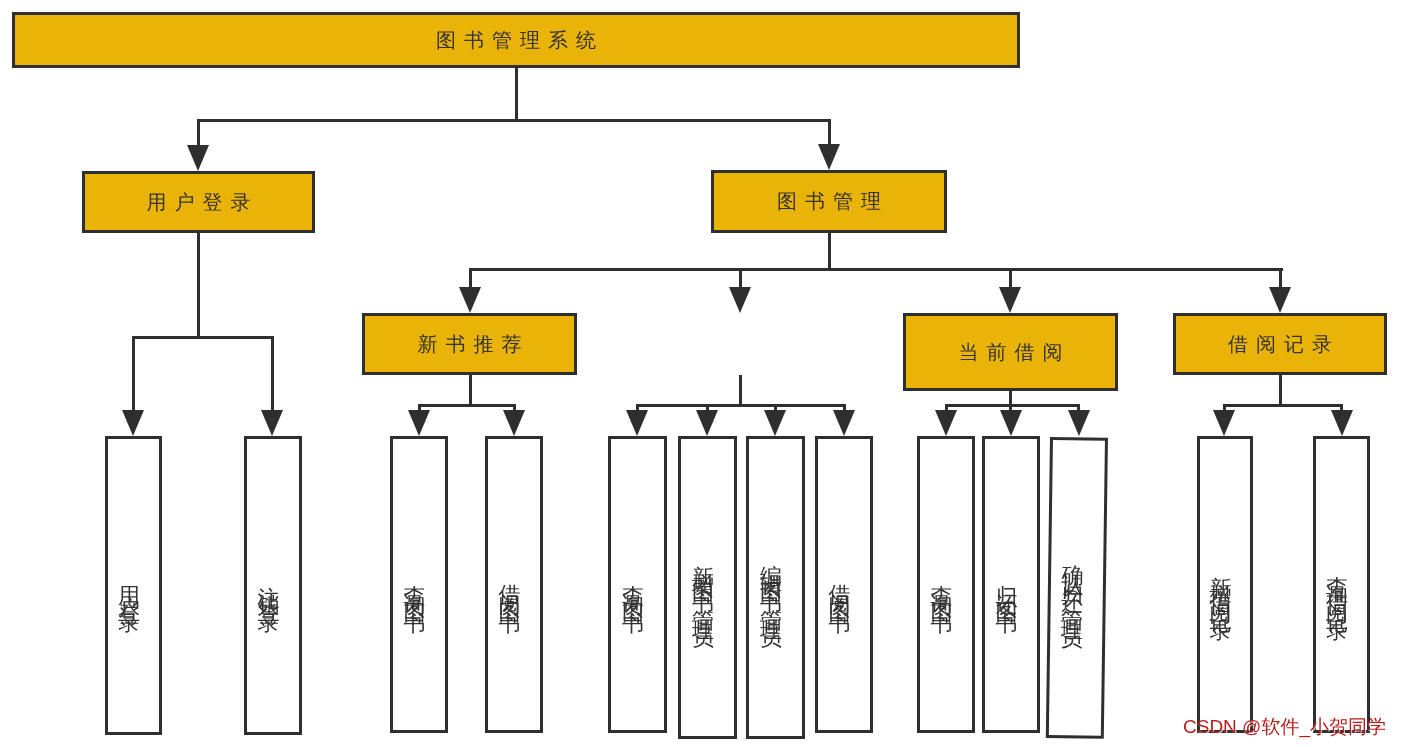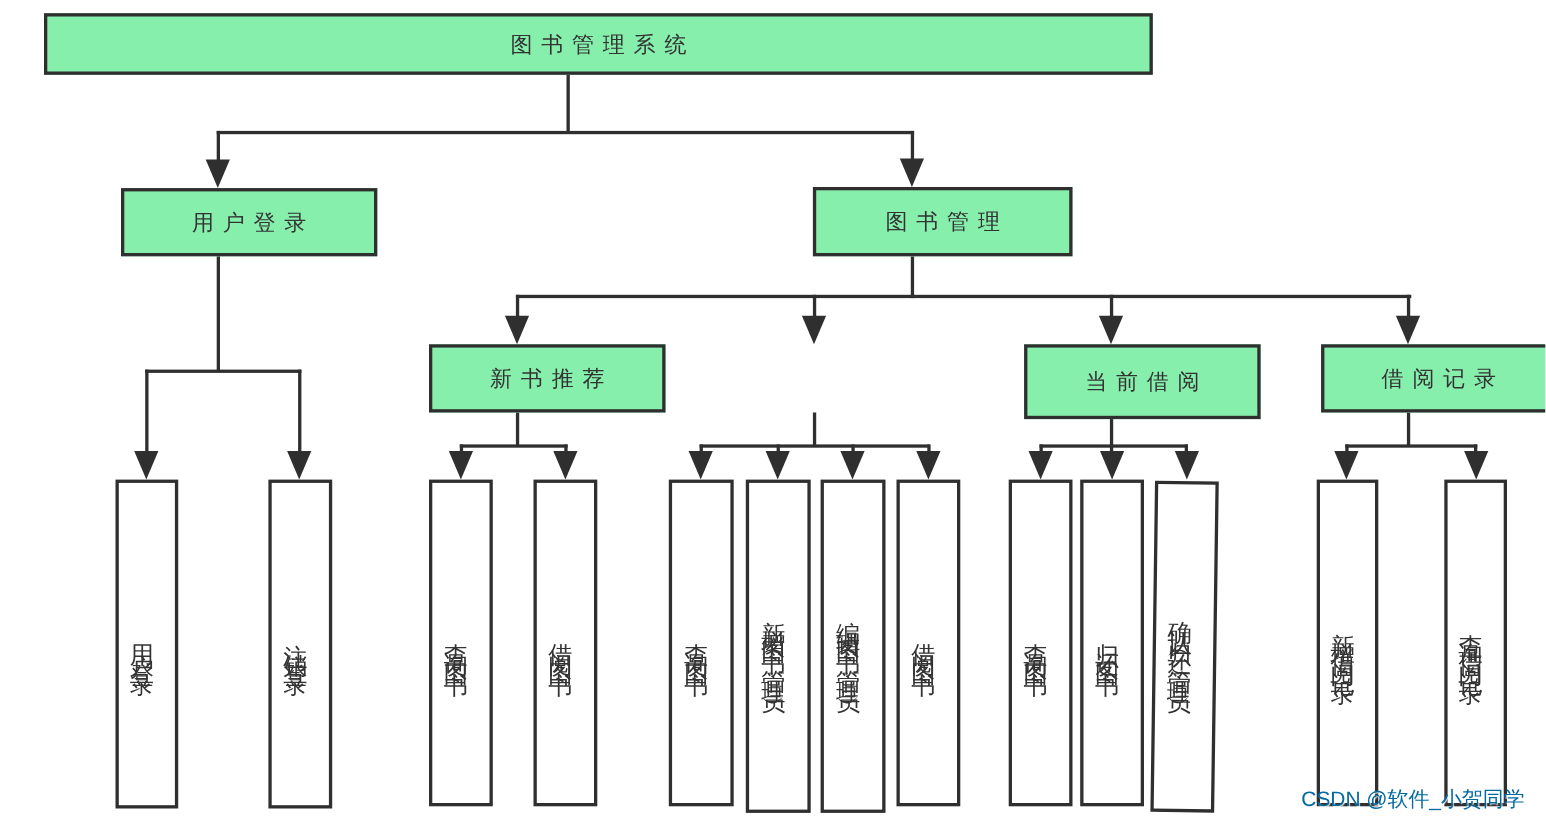--- a/index.html
+++ b/index.html
@@ -28,25 +28,24 @@
     height: 0;
     border-left: 11px solid transparent;
     border-right: 11px solid transparent;
     border-top: 26px solid #2f2f2f;
   }
   
   .hbox {
     position: absolute;
     box-sizing: border-box;
     border: 3px solid #2f2f2f;
-    background: #86efac;
+    background: #eab308;
     display: flex;
     align-items: center;
     justify-content: center;
-    margin-left: 28px;
   }
   .hbox span {
     font-size: 20px;
     letter-spacing: 8px;
     margin-right: -8px;
     white-space: nowrap;
     color: #333333;
   }
   
   .vbox {
@@ -70,21 +69,21 @@
   }
   .tilt {
     transform: rotate(0.8deg);
     transform-origin: top left;
   }
   .watermark {
     position: absolute;
     left: 1183px;
     top: 714px;
     font-size: 19px;
-    color: #0369a1;
+    color: #b91c1c;
     text-shadow: 1px 1px 1px rgba(255,255,255,0.85);
     white-space: nowrap;
     z-index: 5;
   }
 </style>
 </head>
 <body>
 
 <div class="stage">
 
@@ -154,21 +153,21 @@
   <div class="hbox" style="left:82px; top:171px; width:233px; height:62px;">
     <span>用户登录</span>
   </div>
   <div class="hbox" style="left:711px; top:170px; width:236px; height:63px;">
     <span>图书管理</span>
   </div>
 
   <div class="hbox" style="left:362px; top:313px; width:215px; height:62px;">
     <span>新书推荐</span>
   </div>
-  <div class="hbox" style="left:903px; top:313px; width:215px; height:68px;">
+  <div class="hbox" style="left:903px; top:313px; width:215px; height:78px;">
     <span>当前借阅</span>
   </div>
   <div class="hbox" style="left:1173px; top:313px; width:214px; height:62px;">
     <span>借阅记录</span>
   </div>
 
   <div class="vbox" style="left:105px; top:436px; width:57px; height:299px;">
     <span>用户登录</span>
   </div>
   <div class="vbox" style="left:244px; top:436px; width:58px; height:299px;">

